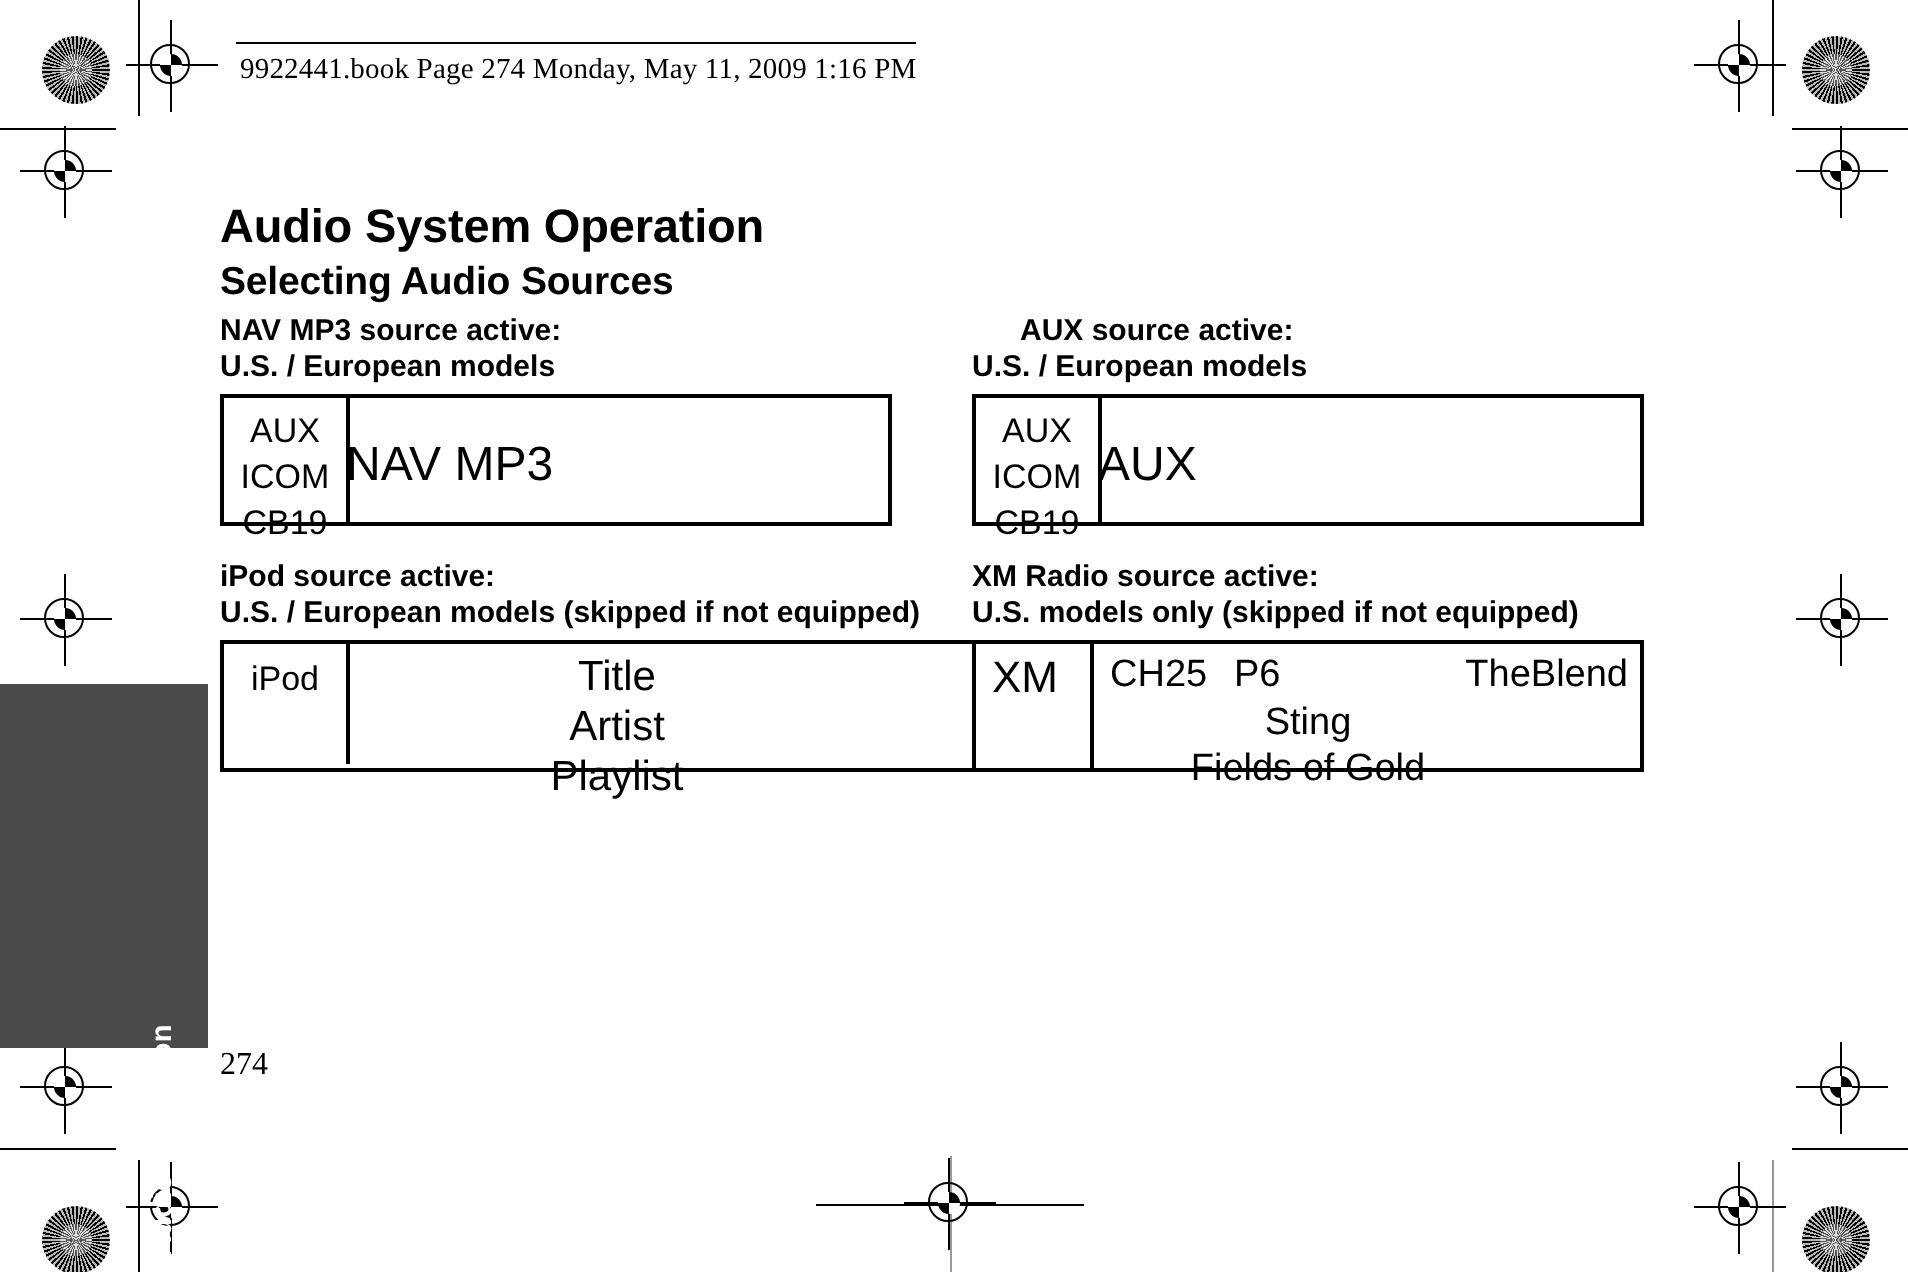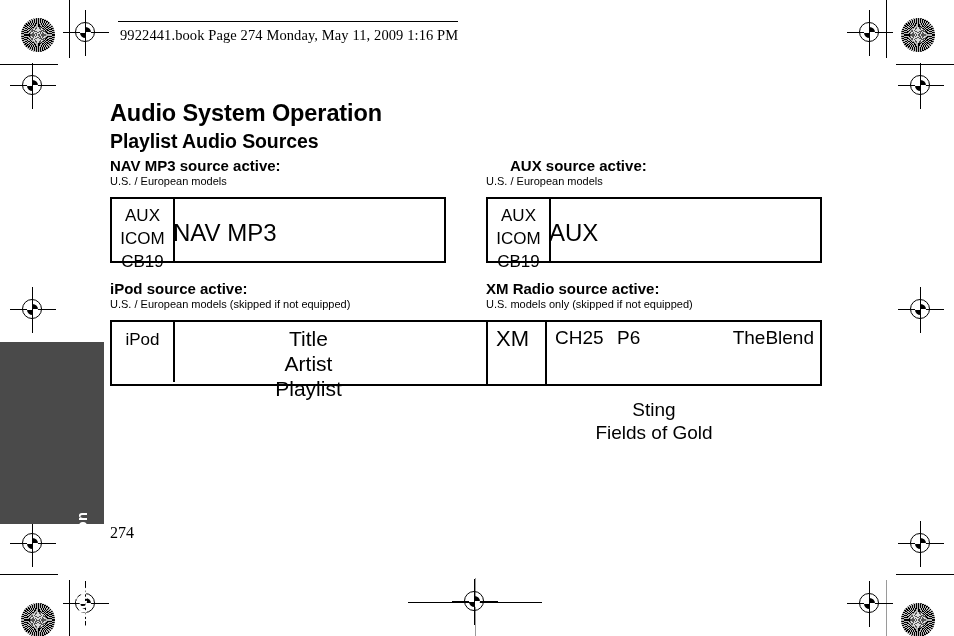--- a/index.html
+++ b/index.html
@@ -142,22 +142,22 @@
     white-space: nowrap;
   }
   .h3 {
     position: absolute;
     font-size: 15px;
     font-weight: bold;
     white-space: nowrap;
   }
   .sub {
     position: absolute;
-    font-size: 11px;
-    font-weight: normal;
+    font-size: 15px;
+    font-weight: bold;
     white-space: nowrap;
   }
 
   
   .dispbox {
     position: absolute;
     border: 2px solid #000;
     box-sizing: border-box;
     background: #fff;
   }
@@ -303,21 +303,21 @@
   <div class="runhead">
     <span class="rule"></span>
     <span>9922441.book  Page 274  Monday, May 11, 2009  1:16 PM</span>
   </div>
 
   <div class="sidetab" style="background: rgb(74, 74, 74);">
     <span class="sidetab-label">Audio Operation</span>
   </div>
 
   <div class="h1">Audio System Operation</div>
-  <div class="h2">Playlist Audio Sources</div>
+  <div class="h2">Selecting Audio Sources</div>
 
   <div class="h3" style="left:110px; top:157px;">NAV MP3 source active:</div>
   <div class="sub" style="left:110px; top:175px;">U.S. / European models</div>
 
   <div class="dispbox" style="left:110px; top:197px; width:336px; height:66px;">
     <div class="divider" style="left:61px; top:0px; height:62px;"></div>
     <div class="leftcell" style="left:0px; top:5px; width:61px;">
       <div>AUX</div>
       <div>ICOM</div>
       <div>CB19</div>
@@ -357,21 +357,21 @@
   <div class="sub" style="left:486px; top:298px;">U.S. models only (skipped if not equipped)</div>
 
   <div class="dispbox" style="left:486px; top:320px; width:336px; height:66px;">
     <div class="divider" style="left:57px; top:0px; height:62px;"></div>
     <div class="leftcell" style="left:0px; top:5px; width:49px; font-size:22px;">
       <div>XM</div>
     </div>
     <div class="xm-left" style="left:67px; top:5px;">CH25</div>
     <div class="xm-left" style="left:129px; top:5px;">P6</div>
     <div class="xm-right" style="right:6px; top:5px;">TheBlend</div>
-    <div class="xm-center" style="left:0px; top:28px; width:332px;margin-top:48px;">
+    <div class="xm-center" style="left:0px; top:28px; width:332px;">
       <div>Sting</div>
       <div>Fields of Gold</div>
     </div>
   </div>
 
   <div class="folio">274</div>
 
 </div>
 
 </body></html>

